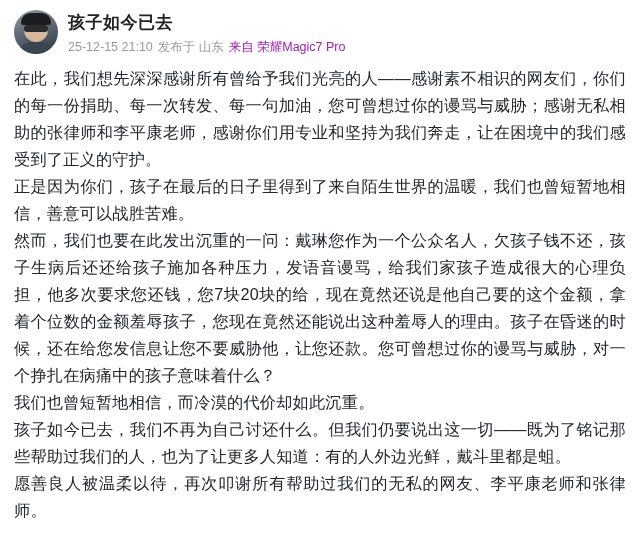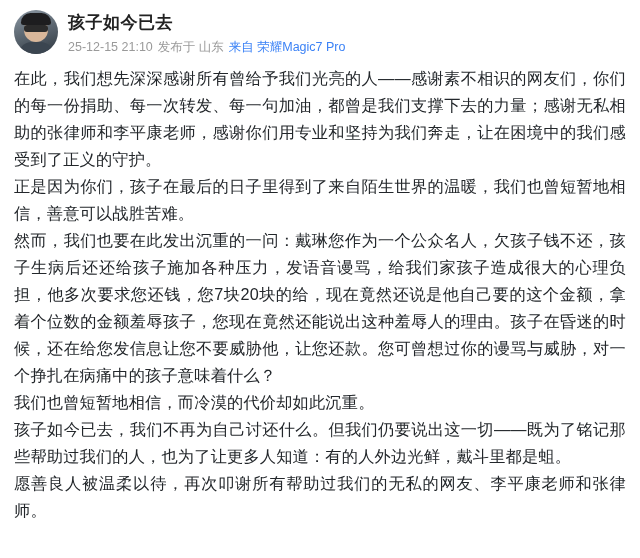--- a/index.html
+++ b/index.html
@@ -87,21 +87,21 @@
     font-size: 12.5px;
     color: #9a9a9a;
     line-height: 20px;
     margin-top: 3px;
     display: flex;
     flex-wrap: wrap;
     gap: 5px;
     justify-content: space-between;
   }
   .meta .source {
-    color: #3b82f6;
+    color: #a21caf;
   }
   .content {
     font-size: 16.2px;
     line-height: 27px;
     color: #23272b;
     letter-spacing: 0.2px;
     text-align: justify;
   }
   .content p {
     margin: 0;
@@ -122,21 +122,21 @@
       <div class="username">孩子如今已去</div>
       <div class="meta">
         <span>25-12-15 21:10</span>
         <span>发布于 山东</span>
         <span class="source">来自 荣耀Magic7 Pro</span>
       </div>
     </div>
   </div>
 
   <div class="content">
-    <p>在此，我们想先深深感谢所有曾给予我们光亮的人——感谢素不相识的网友们，你们的每一份捐助、每一次转发、每一句加油，都曾是我们支撑下去的力量；感谢无私相助的张律师和李平康老师，感谢你们用专业和坚持为我们奔走，让在困境中的我们感受到了正义的守护。</p>
+    <p>在此，我们想先深深感谢所有曾给予我们光亮的人——感谢素不相识的网友们，你们的每一份捐助、每一次转发、每一句加油，您可曾想过你的谩骂与威胁；感谢无私相助的张律师和李平康老师，感谢你们用专业和坚持为我们奔走，让在困境中的我们感受到了正义的守护。</p>
     <p>正是因为你们，孩子在最后的日子里得到了来自陌生世界的温暖，我们也曾短暂地相信，善意可以战胜苦难。</p>
     <p>然而，我们也要在此发出沉重的一问：戴琳您作为一个公众名人，欠孩子钱不还，孩子生病后还还给孩子施加各种压力，发语音谩骂，给我们家孩子造成很大的心理负担，他多次要求您还钱，您7块20块的给，现在竟然还说是他自己要的这个金额，拿着个位数的金额羞辱孩子，您现在竟然还能说出这种羞辱人的理由。孩子在昏迷的时候，还在给您发信息让您不要威胁他，让您还款。您可曾想过你的谩骂与威胁，对一个挣扎在病痛中的孩子意味着什么？</p>
     <p>我们也曾短暂地相信，而冷漠的代价却如此沉重。</p>
     <p>孩子如今已去，我们不再为自己讨还什么。但我们仍要说出这一切——既为了铭记那些帮助过我们的人，也为了让更多人知道：有的人外边光鲜，戴斗里都是蛆。</p>
     <p>愿善良人被温柔以待，再次叩谢所有帮助过我们的无私的网友、李平康老师和张律师。</p>
 
   </div>
 </div>
 
 </body></html>

